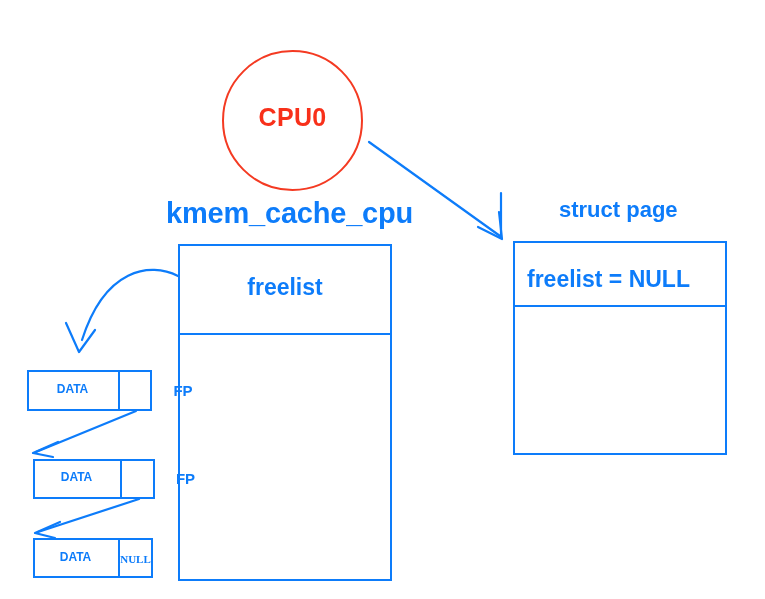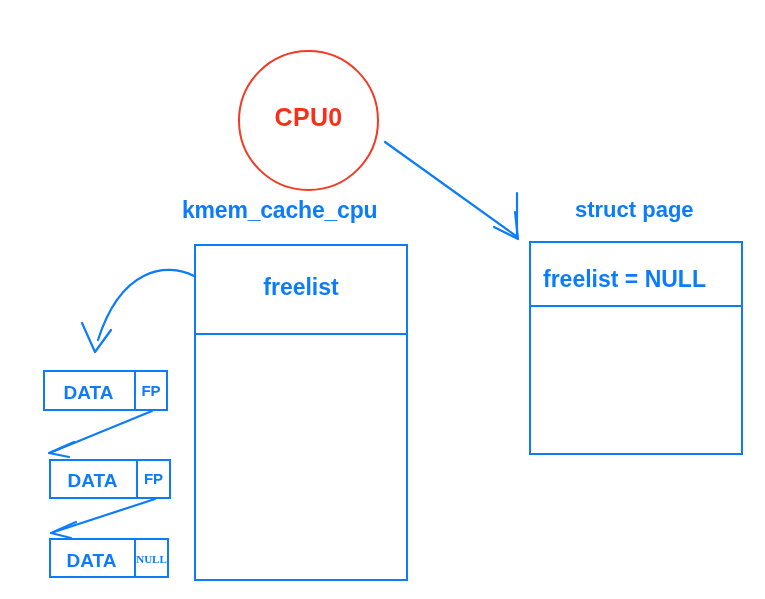--- a/index.html
+++ b/index.html
@@ -10,21 +10,21 @@
   }
   body {
     width: 765px;
     height: 599px;
     position: relative;
     overflow: hidden;
     font-family: "Liberation Sans", sans-serif;
   }
   #stage {
     position: absolute;
-    left: 16px; top: 0;
+    left: 0; top: 0;
     width: 654px;
     height: 599px;
   }
   .svg-layer {
     position: absolute;
     left: 0; top: 0;
     width: 765px;
     height: 599px;
   }
   .lbl {
@@ -66,21 +66,21 @@
   .frozen-label {
     left: 428px;
     top: 145px;
     font-size: 24px;
   }
 
   
   .kcc-title {
     left: 166px;
     top: 199px;
-    font-size: 23px;
+    font-size: 29px;
     letter-spacing: -0.2px;
   }
   .sp-title {
     left: 559px;
     top: 199px;
     font-size: 22px;
   }
 
   
   .kcc-box {
@@ -140,26 +140,27 @@
     border: 2px solid #0d7cfa;
     box-sizing: border-box;
     background: #ffffff;
   }
   .obj-div {
     position: absolute;
     width: 0;
     border-left: 2px solid #0d7cfa;
   }
   .obj-data {
-    font-size: 19px;
+    font-size: 12px;
     text-align: center;
   }
   .obj-fp {
     font-size: 15px;
     text-align: center;
+    margin-left: 48px;
   }
   .obj-null {
     font-size: 11px;
     text-align: center;
     font-family: Liberation Serif, serif;
   }
 
   #obj1 { left: 27px;  top: 370px; width: 125px; height: 41px; }
   #obj1div { left: 118px; top: 370px; height: 41px; }
   #obj1data { left: 27px; top: 383px; width: 91px; }

